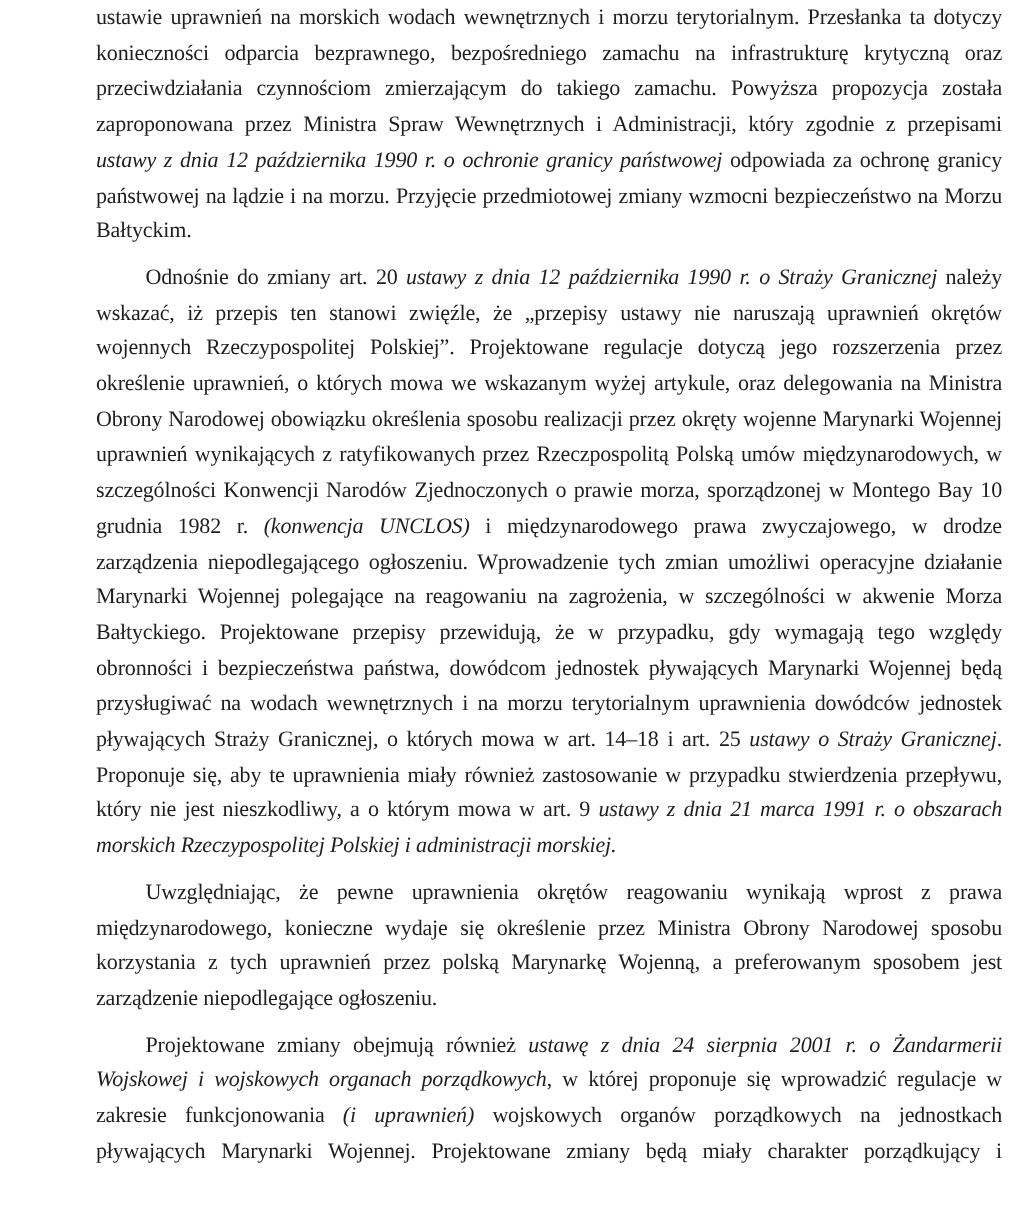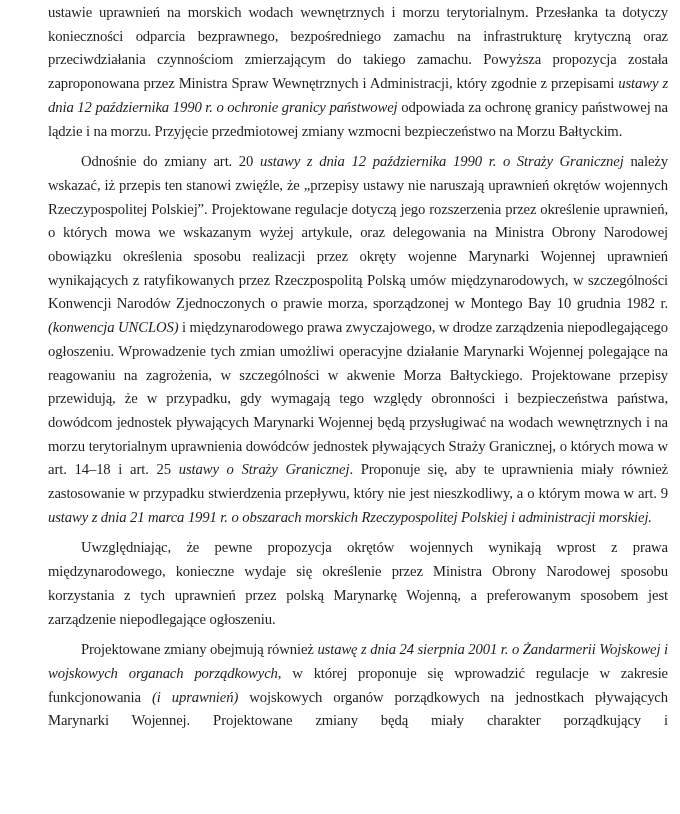--- a/index.html
+++ b/index.html
@@ -35,19 +35,19 @@
     text-align-last: justify;
   }
   .it {
     font-style: italic;
   }
 </style>
 </head>
 <body>
 
 <div class="page">
-  <div class="doc-body" id="doc-body" style="color: rgb(30, 30, 30); padding-left: 48px;">
+  <div class="doc-body" id="doc-body" style="color: rgb(30, 30, 30);">
       <p class="para"><span class="">ustawie uprawnień na morskich wodach wewnętrznych i morzu terytorialnym. Przesłanka ta dotyczy konieczności odparcia bezprawnego, bezpośredniego zamachu na infrastrukturę krytyczną oraz przeciwdziałania czynnościom zmierzającym do takiego zamachu. Powyższa propozycja została zaproponowana przez Ministra Spraw Wewnętrznych i Administracji, który zgodnie z przepisami </span><span class="it">ustawy z dnia 12 października 1990 r. o ochronie granicy państwowej</span><span class=""> odpowiada za ochronę granicy państwowej na lądzie i na morzu. Przyjęcie przedmiotowej zmiany wzmocni bezpieczeństwo na Morzu Bałtyckim.</span></p>
       <p class="para indent"><span class="">Odnośnie do zmiany art. 20 </span><span class="it">ustawy z dnia 12 października 1990 r. o Straży Granicznej</span><span class=""> należy wskazać, iż przepis ten stanowi zwięźle, że „przepisy ustawy nie naruszają uprawnień okrętów wojennych Rzeczypospolitej Polskiej”. Projektowane regulacje dotyczą jego rozszerzenia przez określenie uprawnień, o których mowa we wskazanym wyżej artykule, oraz delegowania na Ministra Obrony Narodowej obowiązku określenia sposobu realizacji przez okręty wojenne Marynarki Wojennej uprawnień wynikających z ratyfikowanych przez Rzeczpospolitą Polską umów międzynarodowych, w szczególności Konwencji Narodów Zjednoczonych o prawie morza, sporządzonej w Montego Bay 10 grudnia 1982 r. </span><span class="it">(konwencja UNCLOS)</span><span class=""> i międzynarodowego prawa zwyczajowego, w drodze zarządzenia niepodlegającego ogłoszeniu. Wprowadzenie tych zmian umożliwi operacyjne działanie Marynarki Wojennej polegające na reagowaniu na zagrożenia, w szczególności w akwenie Morza Bałtyckiego. Projektowane przepisy przewidują, że w przypadku, gdy wymagają tego względy obronności i bezpieczeństwa państwa, dowódcom jednostek pływających Marynarki Wojennej będą przysługiwać na wodach wewnętrznych i na morzu terytorialnym uprawnienia dowódców jednostek pływających Straży Granicznej, o których mowa w art. 14–18 i art. 25 </span><span class="it">ustawy o Straży Granicznej</span><span class="">. Proponuje się, aby te uprawnienia miały również zastosowanie w przypadku stwierdzenia przepływu, który nie jest nieszkodliwy, a o którym mowa w art. 9 </span><span class="it">ustawy z dnia 21 marca 1991 r. o obszarach morskich Rzeczypospolitej Polskiej i administracji morskiej.</span></p>
-      <p class="para indent"><span class="">Uwzględniając, że pewne propozycja okrętów wojennych wynikają wprost z prawa międzynarodowego, konieczne wydaje się określenie przez Ministra Obrony Narodowej sposobu korzystania z tych uprawnień przez polską Marynarkę Wojenną, a preferowanym sposobem jest zarządzenie niepodlegające ogłoszeniu.</span></p>
+      <p class="para indent"><span class="">Uwzględniając, że pewne uprawnienia okrętów reagowaniu wynikają wprost z prawa międzynarodowego, konieczne wydaje się określenie przez Ministra Obrony Narodowej sposobu korzystania z tych uprawnień przez polską Marynarkę Wojenną, a preferowanym sposobem jest zarządzenie niepodlegające ogłoszeniu.</span></p>
       <p class="para indent justify-last"><span class="">Projektowane zmiany obejmują również </span><span class="it">ustawę z dnia 24 sierpnia 2001 r. o Żandarmerii Wojskowej i wojskowych organach porządkowych</span><span class="">, w której proponuje się wprowadzić regulacje w zakresie funkcjonowania </span><span class="it">(i uprawnień)</span><span class=""> wojskowych organów porządkowych na jednostkach pływających Marynarki Wojennej. Projektowane zmiany będą miały charakter porządkujący i</span></p>
     </div>
 </div>
 
 </body></html>

